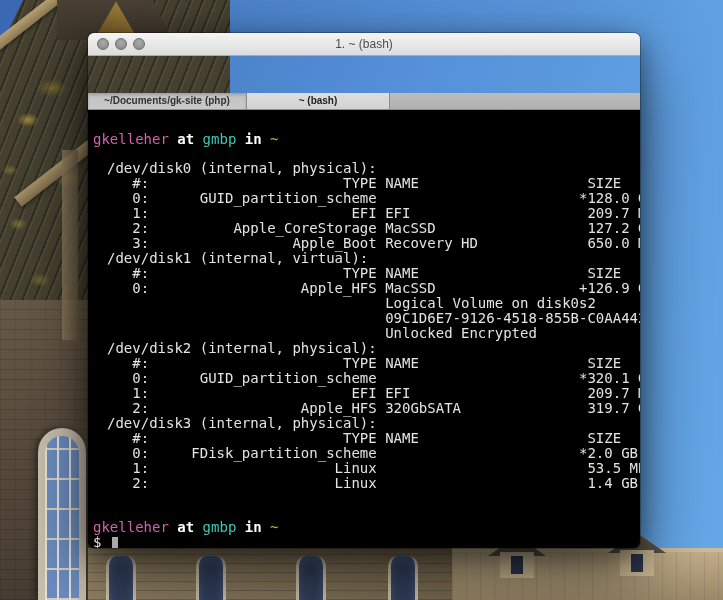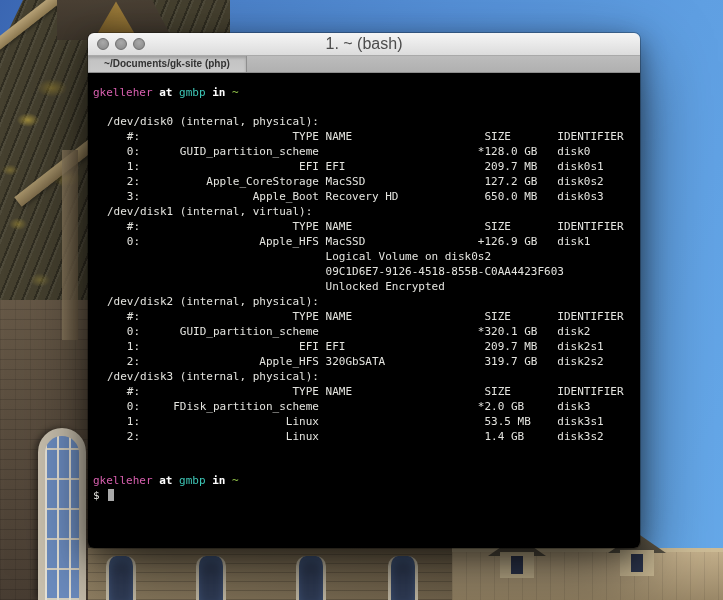--- a/index.html
+++ b/index.html
@@ -69,31 +69,31 @@
   .window{position:absolute;left:88px;top:33px;width:552px;height:515px;border-radius:6px;
     overflow:hidden;display:flex;flex-direction:column;
     box-shadow:0 28px 70px rgba(0,0,0,.55),0 8px 26px rgba(0,0,0,.45),0 0 0 1px rgba(0,0,0,.25);}
   .titlebar{position:relative;height:22px;flex:0 0 22px;
     background:linear-gradient(180deg,#f5f5f5,#dcdcdc);border-bottom:1px solid #a9a9a9;}
   .traffic{position:absolute;top:5px;left:9px;display:flex;gap:6px;}
   .light{width:12px;height:12px;border-radius:50%;
     background:radial-gradient(circle at 50% 35%,#a9a9a9,#878787);
     border:1px solid #6f6f6f;box-sizing:border-box;}
   .wtitle{position:absolute;left:0;right:0;top:0;height:22px;line-height:22px;text-align:center;
-    font-size:16px;color:#4c4c4c;}
+    font-size:12px;color:#4c4c4c;}
   .tabbar{position:relative;height:16px;flex:0 0 16px;display:flex;
-    background:linear-gradient(180deg,#bcbcbc,#b0b0b0);border-bottom:1px solid #8e8e8e;}
+    background:linear-gradient(180deg,#bcbcbc,#b0b0b0);border-bottom:1px solid #8e8e8e;margin-top:37px;}
   .tab{height:16px;line-height:16px;text-align:center;font-size:10px;font-weight:bold;
     box-sizing:border-box;overflow:hidden;white-space:nowrap;}
   .tab.inactive{width:159px;color:#333;background:linear-gradient(180deg,#c2c2c2,#c9c9c9);
     border-right:1px solid #8e8e8e;box-shadow:inset 0 2px 3px rgba(0,0,0,.18);}
   .tab.active{width:143px;color:#222;background:linear-gradient(180deg,#dedede,#d2d2d2);
     border-right:1px solid #8e8e8e;}
-  .terminal{flex:1;background:var(--background,#000);padding:12px 4px 0 5px;
-    font-family:"DejaVu Sans Mono",monospace;font-size:11px;line-height:15px;
+  .terminal{flex:1;background:var(--background,#000);padding:22px 4px 0 5px;
+    font-family:"DejaVu Sans Mono",monospace;font-size:14px;line-height:15px;
     color:var(--text,#e4e4df);overflow:hidden;}
   .tline{white-space:pre;height:15px;}
   .gap{height:15px;}
   pre.diskout{margin:14px;font:inherit;color:inherit;white-space:pre;}
   .u{color:var(--user,#d75fae);}
   .h{color:var(--host,#3ec7b7);}
   .p{color:var(--path,#90c148);}
   .b{color:var(--bold,#ffffff);font-weight:bold;}
   .cursor{display:inline-block;width:6px;height:12px;background:var(--cursor,#a9a9a9);
     vertical-align:-2px;margin-left:2px;}
@@ -133,20 +133,23 @@
         <div class="light"></div>
         <div class="light"></div>
         <div class="light"></div>
       </div>
       <div class="wtitle">1. ~ (bash)</div>
     </div>
     <div class="tabbar">
       <div class="tab inactive">
         <span>~/Documents/gk-site (php)</span>
       </div>
+      <div class="tab active">
+        <span>~ (bash)</span>
+      </div>
     </div>
     <div class="terminal">
       <div class="tline"><span class="u">gkelleher</span> <span class="b">at</span> <span class="h">gmbp</span> <span class="b">in</span> <span class="p">~</span></div>
       <pre class="diskout" id="disk-output">/dev/disk0 (internal, physical):
    #:                       TYPE NAME                    SIZE       IDENTIFIER
    0:      GUID_partition_scheme                        *128.0 GB   disk0
    1:                        EFI EFI                     209.7 MB   disk0s1
    2:          Apple_CoreStorage MacSSD                  127.2 GB   disk0s2
    3:                 Apple_Boot Recovery HD             650.0 MB   disk0s3
 /dev/disk1 (internal, virtual):

